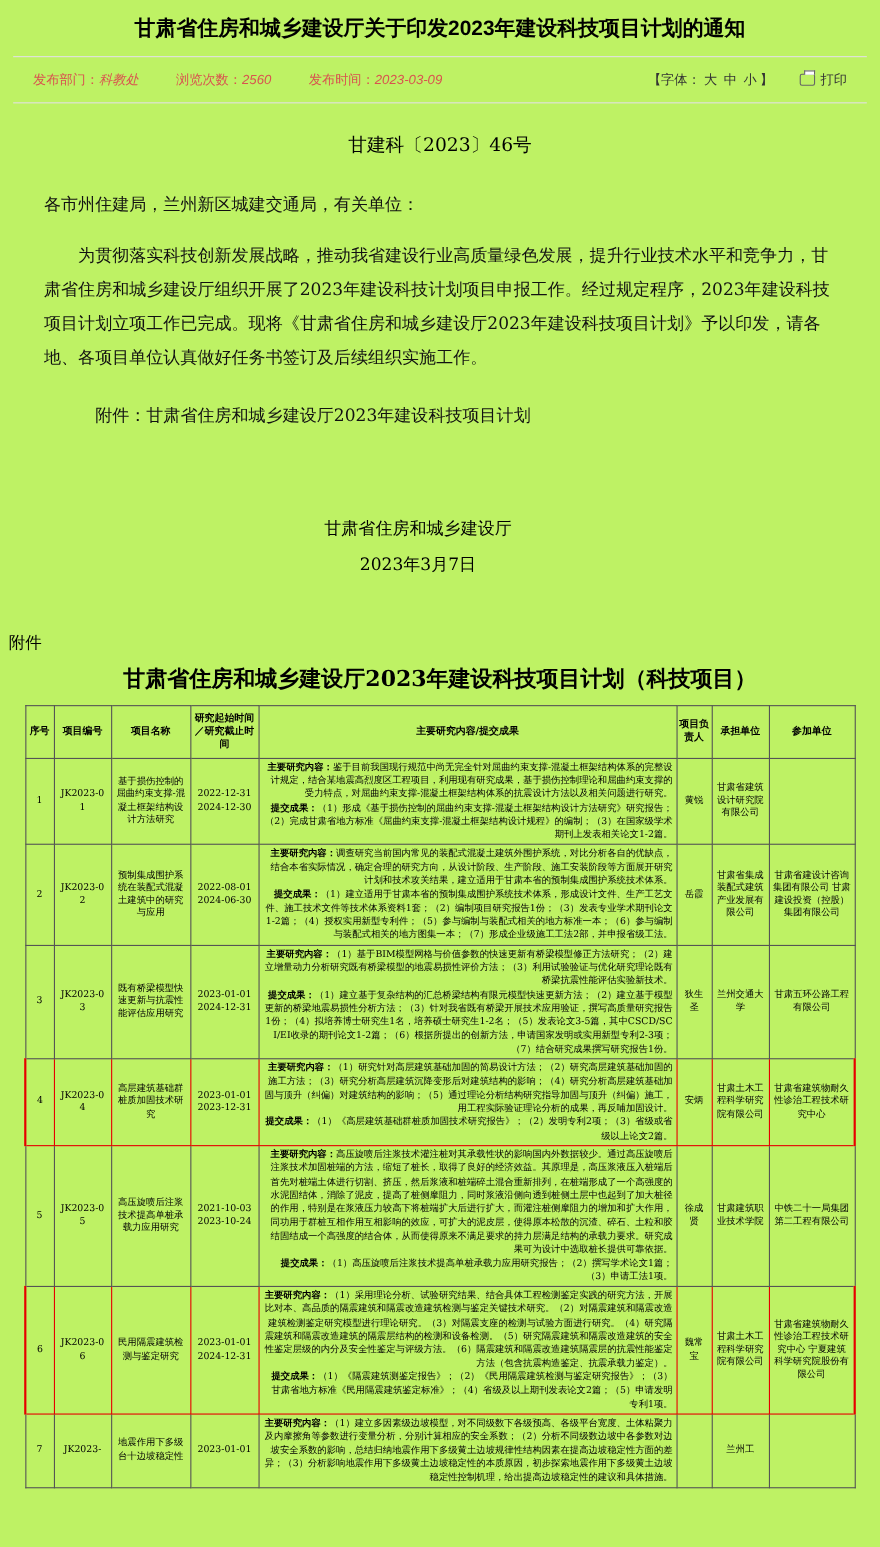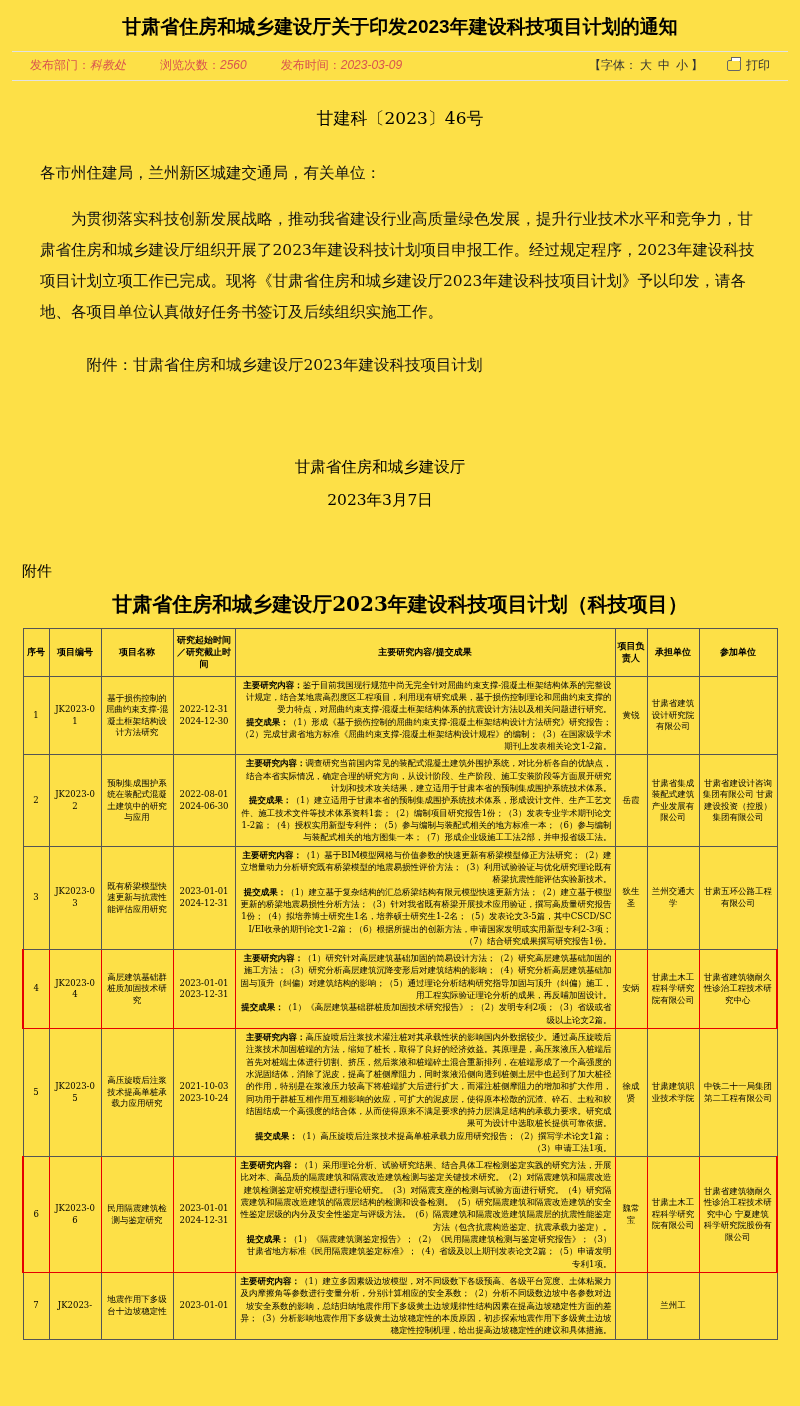--- a/index.html
+++ b/index.html
@@ -9,35 +9,35 @@
   }
   body {
     width: 800px;
     font-family: "Liberation Sans", sans-serif;
     color: #000;
   }
   .page {
     width: 800px;
     min-height: 1406px;
     position: relative;
-    background: #fde047;
+    background: #bef264;
   }
   
   .doc-title {
     text-align: center;
     font-size: 19px;
     font-weight: bold;
     padding: 14px 40px 10px 40px;
     line-height: 1.4;
     color: #000;
   }
   .meta-bar {
     border-top: 1px solid #e2e2e2;
     border-bottom: 1px solid #e2e2e2;
-    height: 30px;
+    height: 43px;
     display: flex;
     align-items: center;
     font-size: 12px;
     color: #d9534f;
     padding: 0 18px;
     margin: 0 12px;
   }
   .meta-item { margin-right: 34px; white-space: nowrap; }
   .meta-item .val { font-style: italic; }
   .meta-right {
@@ -90,21 +90,21 @@
   .signature {
     margin-top: 70px;
     text-align: center;
     font-family: "DejaVu Serif", serif;
     font-size: 15.5px;
     line-height: 2.1;
     padding-right: 40px;
   }
   .attachment-label {
     margin-top: 46px;
-    padding: 0 22px;
+    padding: 0 8px;
     font-size: 15px;
     font-family: "DejaVu Serif", serif;
   }
   .table-title {
     text-align: center;
     font-size: 20px;
     font-weight: bold;
     margin: 10px 0 10px 0;
     font-family: "DejaVu Serif", serif;
   }

